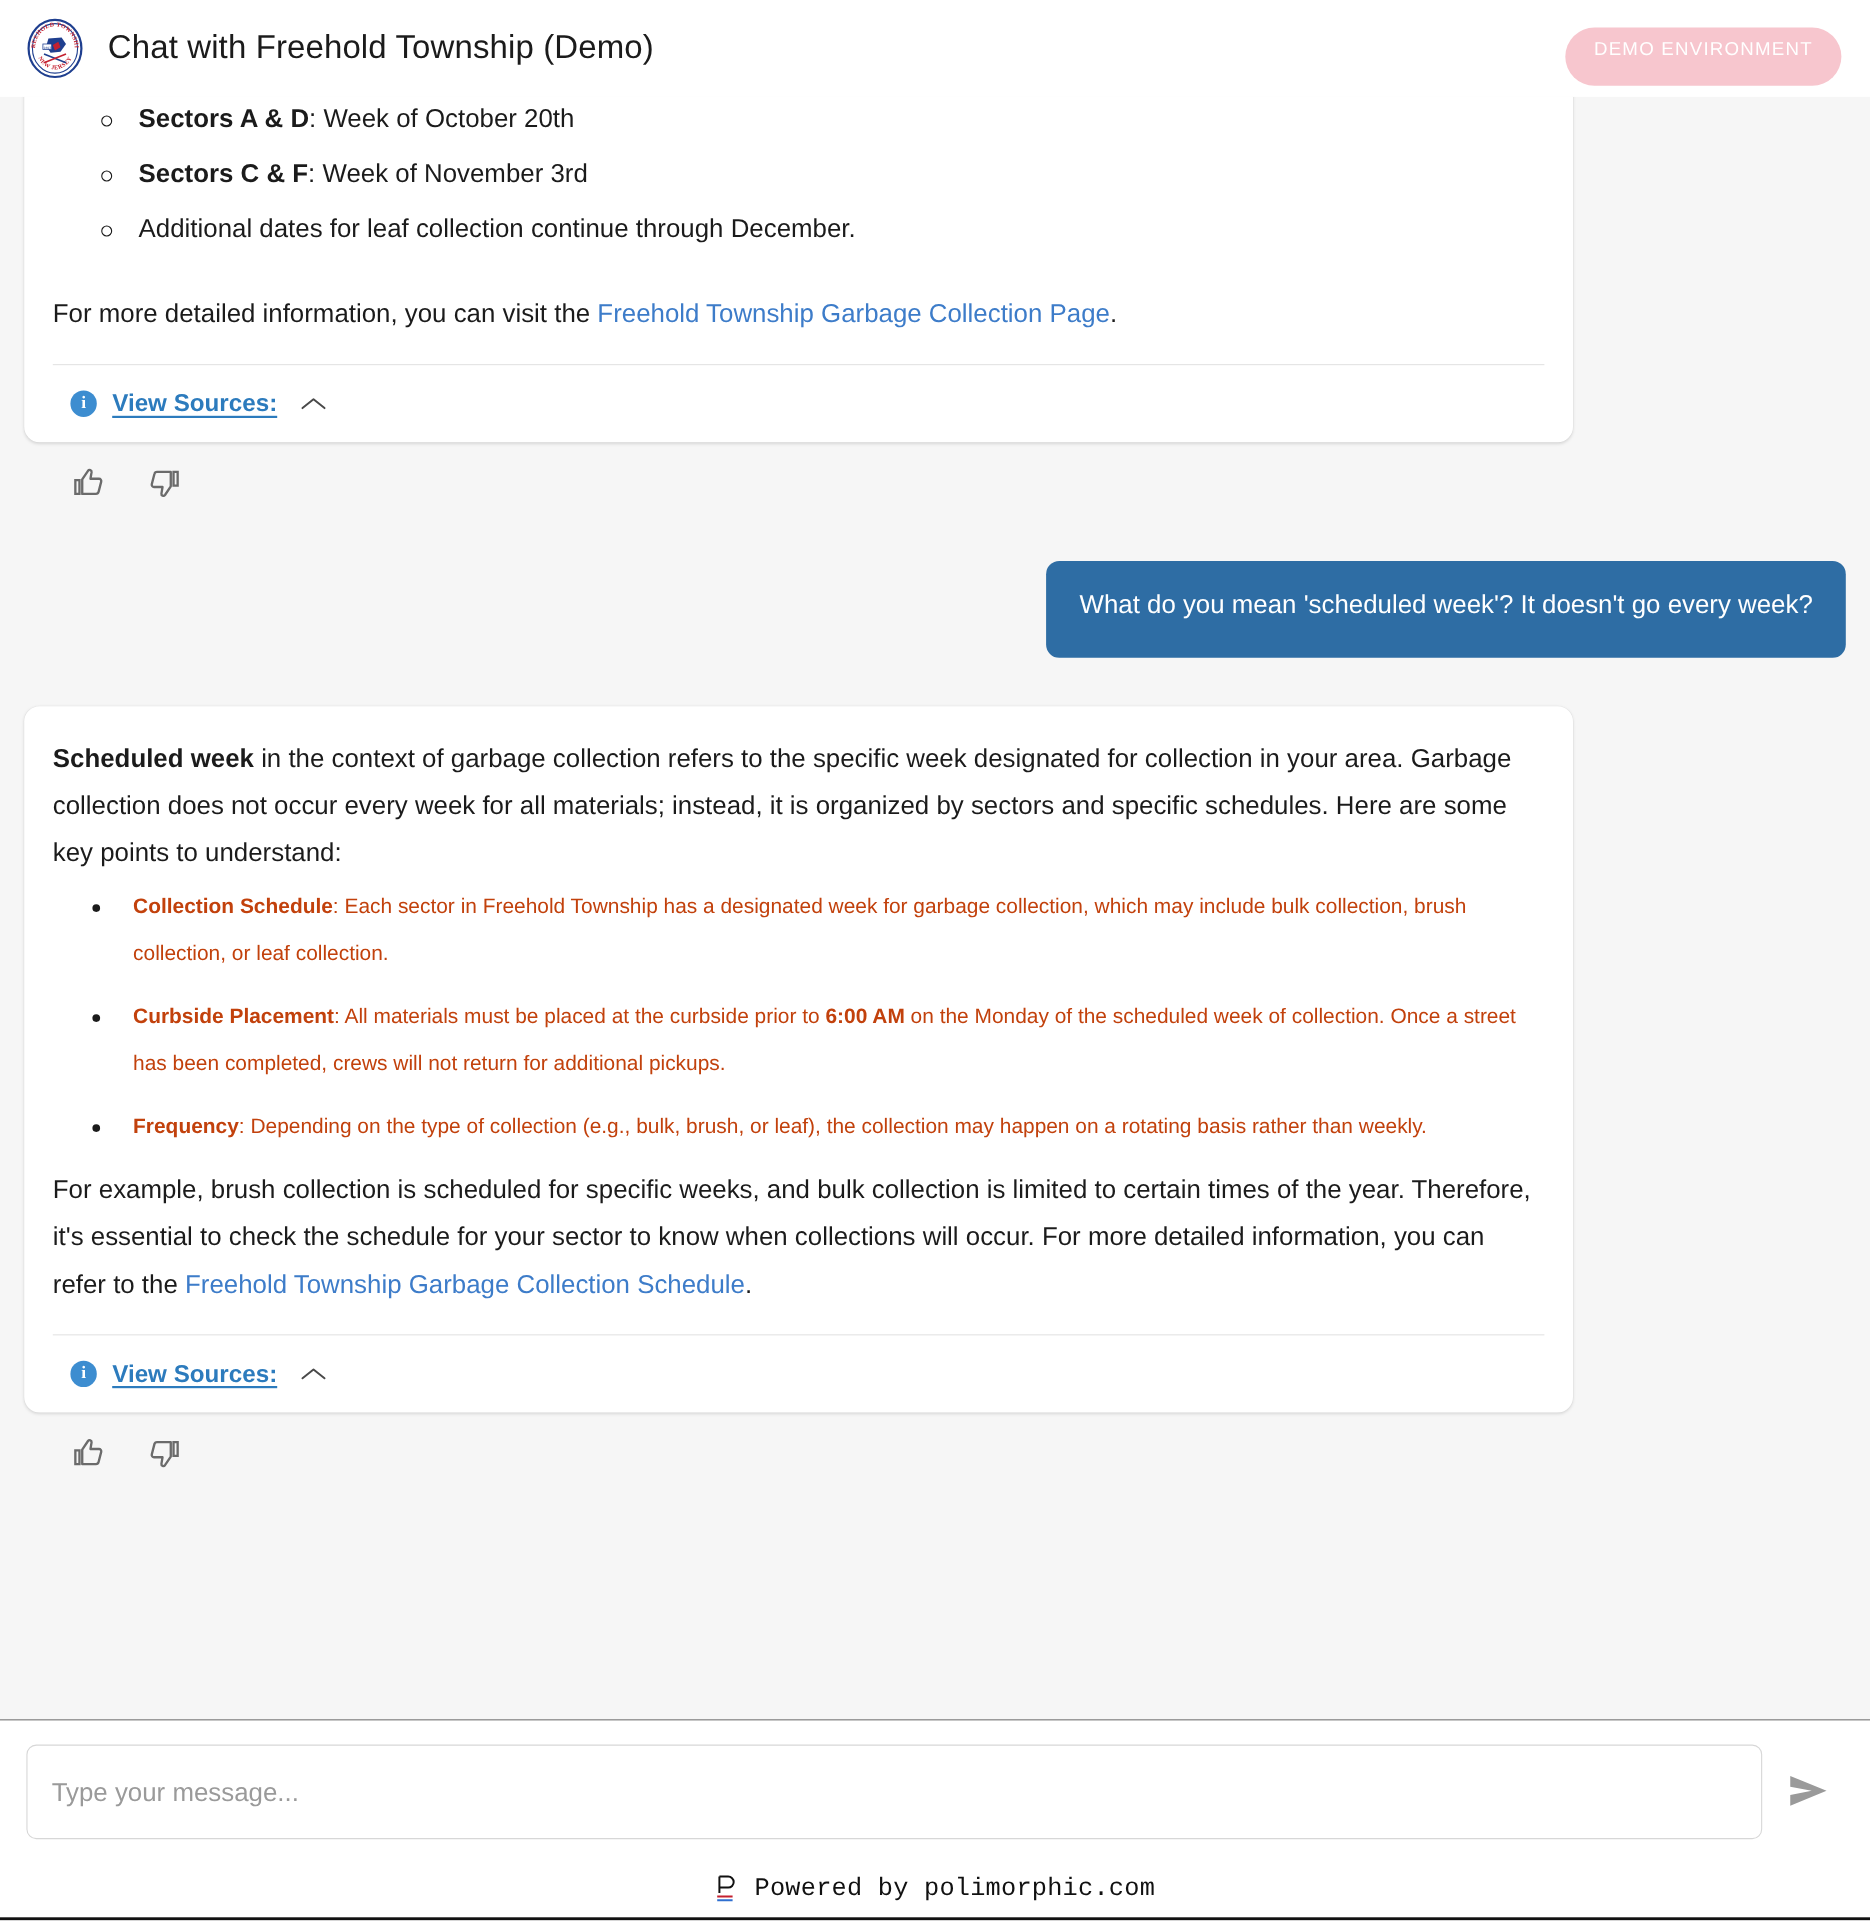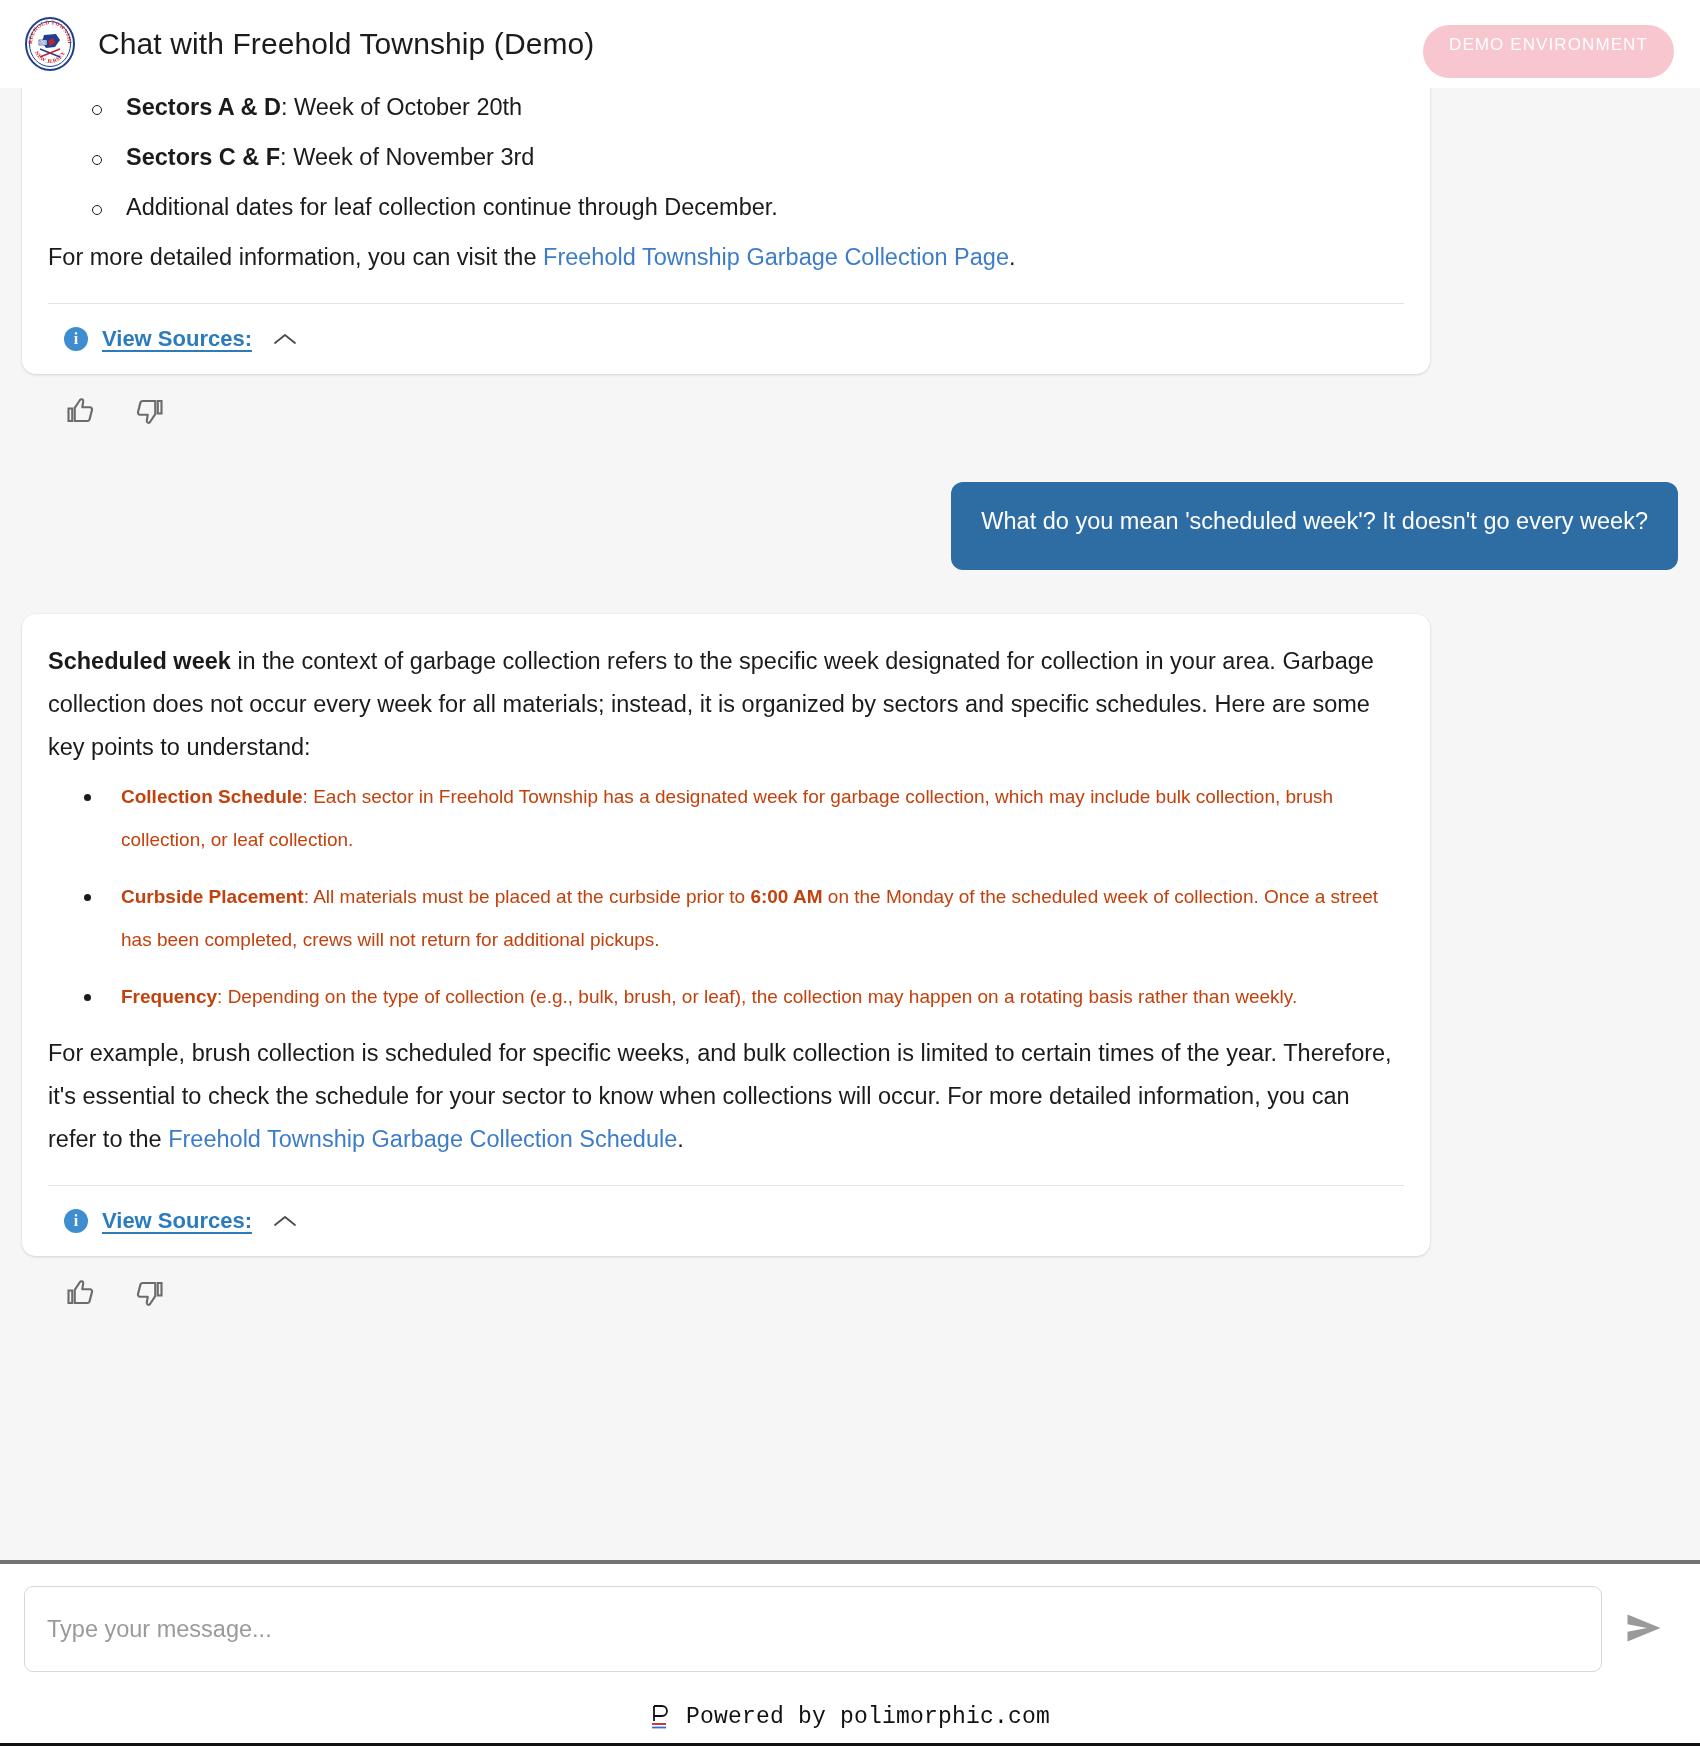--- a/index.html
+++ b/index.html
@@ -182,21 +182,21 @@
     line-height: 34px;
     border-radius: 12px;
     padding: 22px 30px 32px;
     max-width: 1000px;
   }
 
   
   .composer-wrap {
     flex: 0 0 auto;
     background: #ffffff;
-    border-top: 4px solid #737373;
+    border-top: 1px solid #737373;
     padding: 22px 24px 18px 24px;
     display: flex;
     align-items: center;
     gap: 10px;
   }
   .composer-input {
     flex: 1 1 auto;
     height: 86px;
     border: 1px solid #d7d7d7;
     border-radius: 9px;
@@ -268,21 +268,21 @@
 
   <div class="chat">
 
     <div class="msg-card clipped-top">
       <div class="body-text">
         <ul class="inner-list">
           <li><strong>Sectors A &amp; D</strong><span>: Week of October 20th</span></li>
           <li><strong>Sectors C &amp; F</strong><span>: Week of November 3rd</span></li>
           <li><span>Additional dates for leaf collection continue through December.</span></li>
         </ul>
-        <p style="margin-top:4px;">
+        <p style="margin-top:32px;">
           <span>For more detailed information, you can visit the </span><a class="inline-link" href="#">Freehold Township Garbage Collection Page</a><span>.</span>
         </p>
       </div>
       <div class="divider"></div>
       <div class="sources-row">
         <span class="info-icon">i</span>
         <span class="sources-label">View Sources:</span>
         <span class="chev">
           <svg viewBox="0 0 26 16" width="26" height="16">
               <path d="M3 12 L13 4 L23 12" fill="none" stroke="#4a4a4a" stroke-width="1.8" stroke-linecap="round" stroke-linejoin="round"></path>

